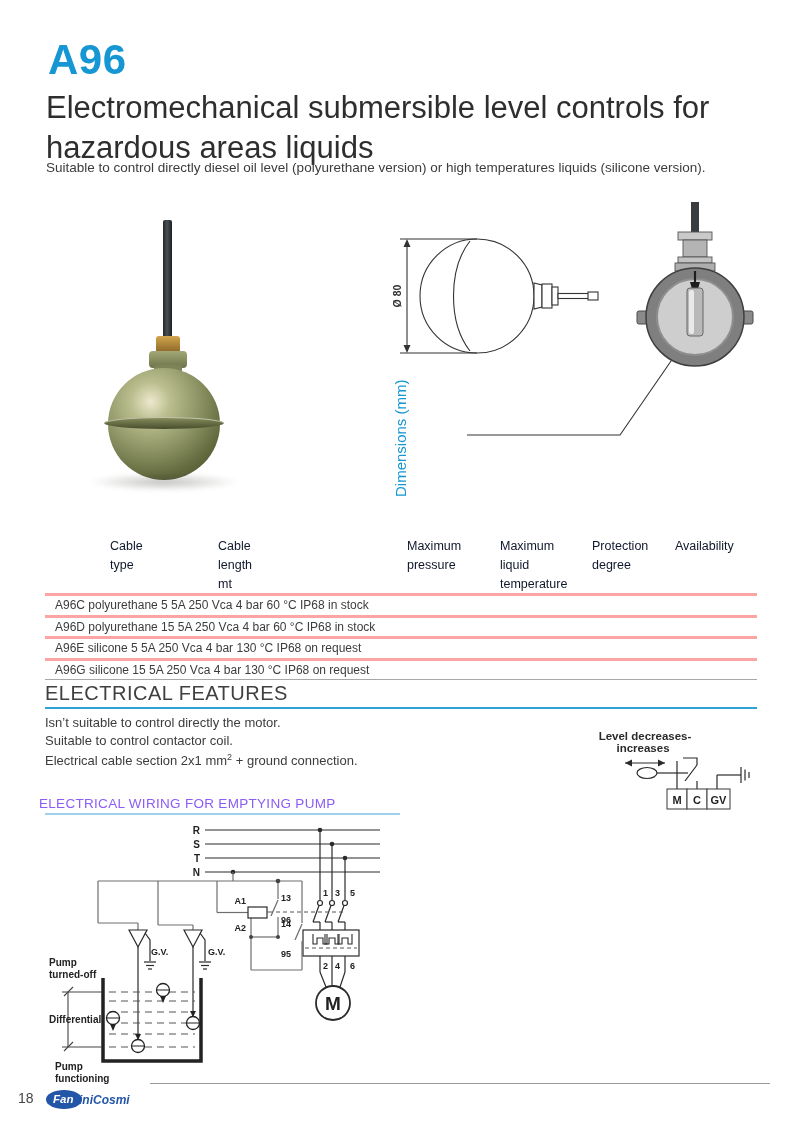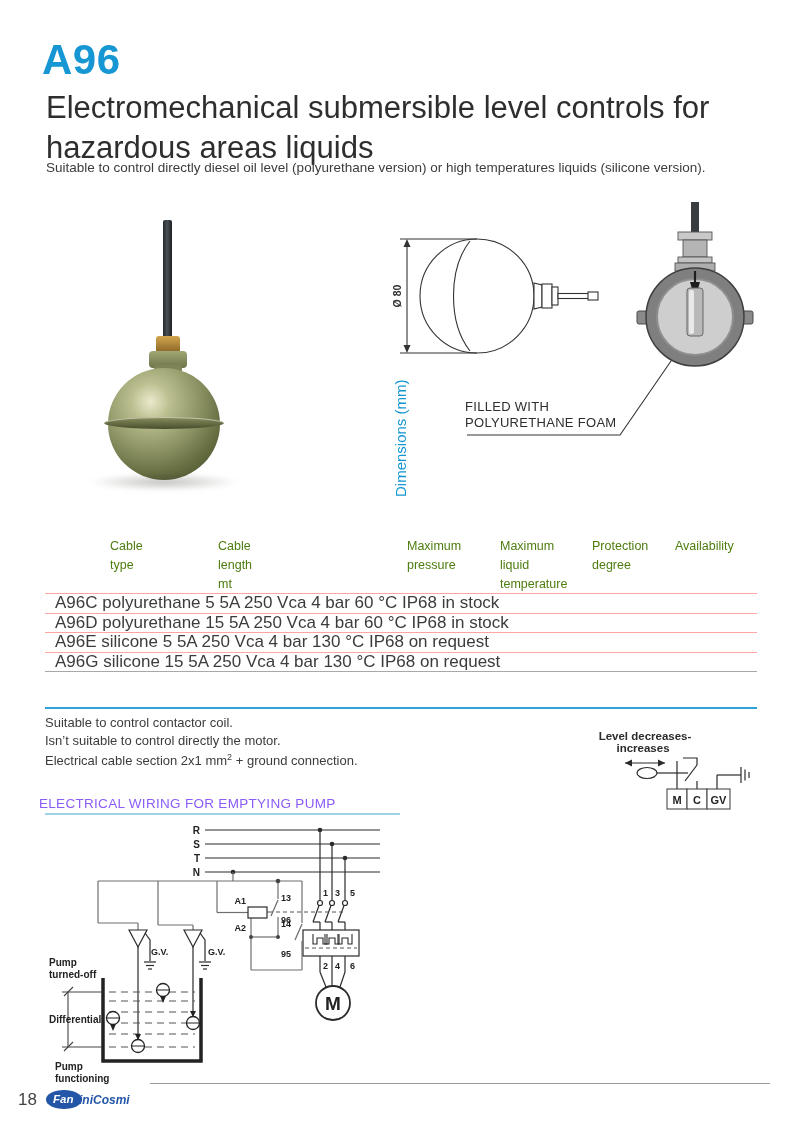--- a/index.html
+++ b/index.html
@@ -2,21 +2,21 @@
 <html><head>
 <meta charset="utf-8">
 <style>
   html,body{margin:0;padding:0;background:#e8e8e8;}
   .page{position:relative;width:802px;height:1134px;background:#ffffff;margin:0 auto;
         font-family:"Liberation Sans",sans-serif;color:#3c3c3c;overflow:hidden;}
   .abs{position:absolute;}
   .pre{white-space:pre-line;}
 
   
-  .code{left:42px;top:36px;font-size:42px;font-weight:700;color:#1697D3;letter-spacing:.5px;}
+  .code{left:48px;top:36px;font-size:42px;font-weight:700;color:#1697D3;letter-spacing:.5px;}
   .title{left:46px;top:88px;width:716px;font-size:31px;line-height:1.28;color:#2e2e2e;}
   .desc{left:46px;top:160px;font-size:13.5px;color:#3c3c3c;}
 
   
   .photo{left:80px;top:195px;width:280px;height:315px;}
   .photo .cable{position:absolute;left:83px;top:25px;width:9px;height:120px;
      background:linear-gradient(90deg,#23272a,#4a5055 45%,#1d2023);border-radius:2px;}
   .photo .brass{position:absolute;left:76px;top:141px;width:24px;height:17px;border-radius:3px;
      background:linear-gradient(180deg,#d2a54e,#8a6426);}
   .photo .collar{position:absolute;left:69px;top:156px;width:38px;height:17px;border-radius:4px;
@@ -28,37 +28,37 @@
      background:linear-gradient(180deg,#8b9160,#474d2c);box-shadow:0 1px 0 rgba(255,255,250,.5) inset;}
   .photo .shadow{position:absolute;left:8px;top:278px;width:152px;height:18px;border-radius:50%;
      background:radial-gradient(ellipse at center,rgba(55,55,45,.30),rgba(0,0,0,0) 70%);filter:blur(2px);}
 
   
   .dimcap{left:392px;top:372px;height:125px;writing-mode:vertical-rl;transform:rotate(180deg);
      font-size:15px;color:#1697D3;}
   .filled{left:465px;top:399px;font-size:13px;line-height:1.25;letter-spacing:.3px;color:#2e2e2e;}
 
   
-  .thead{top:537px;width:100px;font-size:12.5px;line-height:1.5;color:#4d7c0f;}
+  .thead{top:537px;width:100px;font-size:12.5px;line-height:1.5;color:#0f172a;}
   .rows{left:45px;top:593px;width:712px;}
-  .row{border-top:1px solid #fca5a5;height:18.6px;line-height:18.6px;font-size:17px;
+  .row{border-top:3px solid #fca5a5;height:18.6px;line-height:18.6px;font-size:12px;
        padding-left:10px;color:#3c3c3c;}
   .rows .end{border-top:1px solid #a8a8a8;height:0;}
 
   
   .h1{left:45px;top:682px;font-size:20px;letter-spacing:.5px;color:#404040;}
   .rule1{left:45px;top:707px;width:712px;height:2px;background:#2FA3D8;}
   .ptext{left:45px;top:714px;font-size:13px;line-height:1.42;color:#3c3c3c;}
   .ptext sup{font-size:9px;}
   .h2{left:39px;top:796px;font-size:13.5px;letter-spacing:.3px;color:#8b5cf6;}
   .rule2{left:45px;top:813px;width:355px;height:2px;background:#9FD1E8;}
 
   
   .footrule{left:150px;top:1083px;width:620px;height:1px;background:#9a9a9a;}
-  .pageno{left:18px;top:1090px;font-size:17px;color:#444;text-align:right;}
+  .pageno{left:18px;top:1090px;font-size:14px;color:#444;text-align:right;}
   .logo{left:46px;top:1090px;width:110px;height:20px;font-style:italic;font-weight:700;text-align:right;}
   .logo .disc{position:absolute;left:0;top:0;width:36px;height:19px;border-radius:50%;background:#2456A8;}
   .logo .front{position:absolute;left:7px;top:3px;font-size:11.5px;color:#fff;}
   .logo .rest{position:absolute;left:29px;top:3px;font-size:12px;color:#2456A8;}
 
   svg text{font-family:"Liberation Sans",sans-serif;}
 </style>
 </head>
 <body>
 
@@ -91,22 +91,20 @@
       <rect x="168" y="78.5" width="32" height="5" fill="#fff"></rect>
       <rect x="198" y="77" width="10" height="8" fill="#fff"></rect>
     </g>
     <polygon points="17,24 13.5,32 20.5,32" fill="#333"></polygon>
     <polygon points="17,138 13.5,130 20.5,130" fill="#333"></polygon>
     <text transform="rotate(-90 7 81)" x="7" y="85" font-size="10.5" font-weight="700" fill="#2e2e2e" text-anchor="middle">Ø 80</text>
   </svg>
 
   <div class="abs dimcap">Dimensions (mm)</div>
 
-  <div class="abs filled pre">FILLED WITH
-POLYURETHANE FOAM</div>
   <svg class="abs" style="left:460px;top:338px" width="230" height="104" viewBox="0 0 230 104">
     <polyline points="7,97 160,97 220,10" fill="none" stroke="#333" stroke-width="1.1"></polyline>
   </svg>
 
   <svg class="abs" style="left:633px;top:198px" width="150" height="178" viewBox="0 0 150 178">
     <rect x="58" y="4" width="8" height="32" fill="#3a3d40"></rect>
     <g stroke="#555" stroke-width="0.9">
       <rect x="45" y="34" width="34" height="8" fill="#c9c9c9"></rect>
       <rect x="50" y="42" width="24" height="17" fill="#b4b4b4"></rect>
       <rect x="45" y="59" width="34" height="6" fill="#c2c2c2"></rect>
@@ -137,24 +135,25 @@
   <div class="abs thead pre" style="left:675px">Availability</div>
 
   <div class="abs rows">
     <div class="row">A96C polyurethane 5 5A 250 Vca 4 bar 60 °C IP68 in stock</div>
     <div class="row">A96D polyurethane 15 5A 250 Vca 4 bar 60 °C IP68 in stock</div>
     <div class="row">A96E silicone 5 5A 250 Vca 4 bar 130 °C IP68 on request</div>
     <div class="row">A96G silicone 15 5A 250 Vca 4 bar 130 °C IP68 on request</div>
     <div class="end"></div>
   </div>
 
+  <div class="abs h1">ELECTRICAL FEATURES</div>
   <div class="abs rule1"></div>
   <div class="abs ptext">
+    <div>Isn’t suitable to control directly the motor.</div>
     <div>Suitable to control contactor coil.</div>
-    <div>Isn’t suitable to control directly the motor.</div>
     <div><span>Electrical cable section 2x1 mm</span><sup>2</sup><span> + ground connection.</span></div>
   </div>
 
   <svg class="abs" style="left:595px;top:725px" width="180" height="95" viewBox="0 0 180 95">
     <text x="50" y="15" text-anchor="middle" font-size="11.5" font-weight="700" fill="#2b2b2b">Level decreases-</text>
     <text x="48" y="27" text-anchor="middle" font-size="11.5" font-weight="700" fill="#2b2b2b">increases</text>
     <g stroke="#2b2b2b" stroke-width="1.2" fill="none">
       <line x1="30" y1="38" x2="70" y2="38"></line>
       <ellipse cx="52" cy="48" rx="10" ry="5.5"></ellipse>
       <line x1="62" y1="48" x2="93" y2="48"></line>

